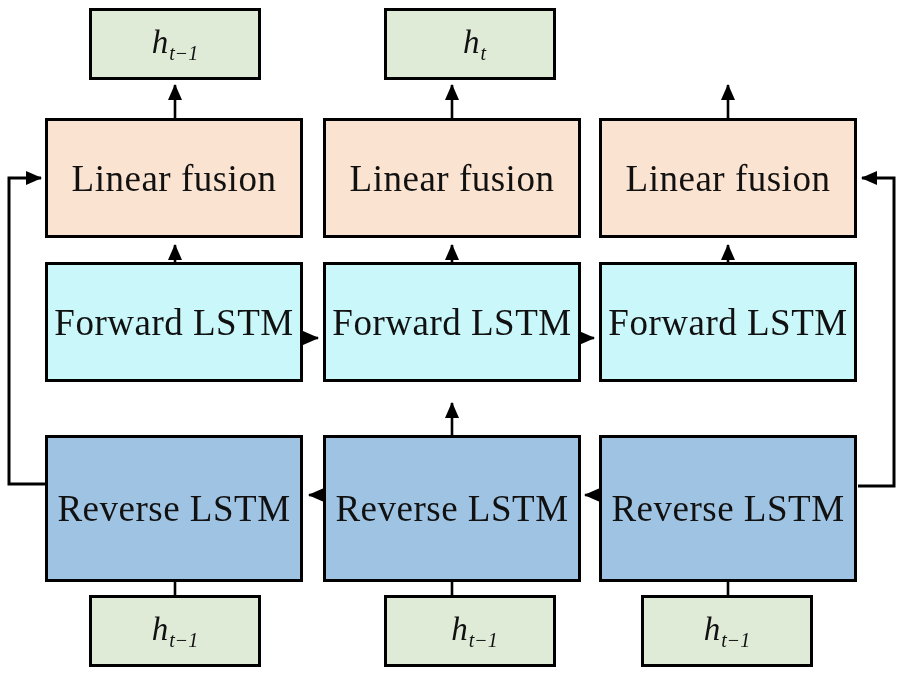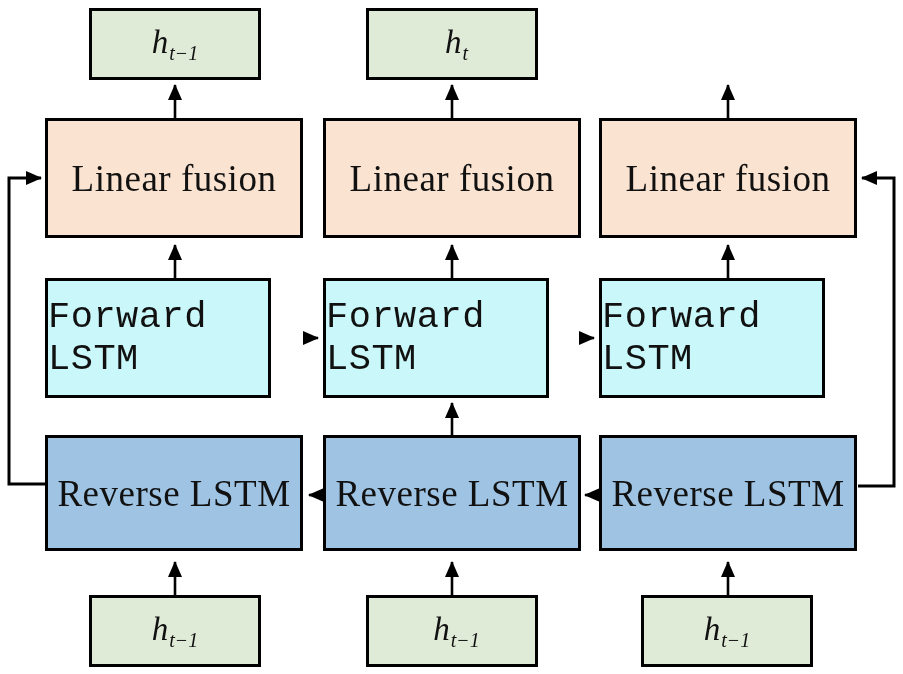--- a/index.html
+++ b/index.html
@@ -35,37 +35,36 @@
     height: 72px;
     background: var(--output_box, #dfead7);
   }
   .fusion {
     width: 258px;
     height: 120px;
     top: 118px;
     background: var(--fusion_box, #fae3d0);
   }
   .forward {
-    width: 226px;
+    width: 258px;
     height: 120px;
-    top: 278px;
+    top: 262px;
     background: var(--forward_box, #caf7fa);
-    font-family: Liberation Mono, monospace;
   }
   .reverse {
     width: 258px;
-    height: 116px;
+    height: 147px;
     top: 435px;
     background: var(--reverse_box, #9ec3e3);
   }
   .col0 { left: 45px; }
   .col1 { left: 323px; }
   .col2 { left: 599px; }
   .hcol0 { left: 89px; }
-  .hcol1 { left: 366px; padding-left: 9px; }
+  .hcol1 { left: 384px; padding-left: 9px; }
   .hcol2 { left: 641px; }
   .toprow { top: 8px; }
   .botrow { top: 595px; }
   .box-label {
     font-size: 37px;
     letter-spacing: 0.5px;
   }
   .hlabel {
     font-size: 33px;
     font-style: italic;

